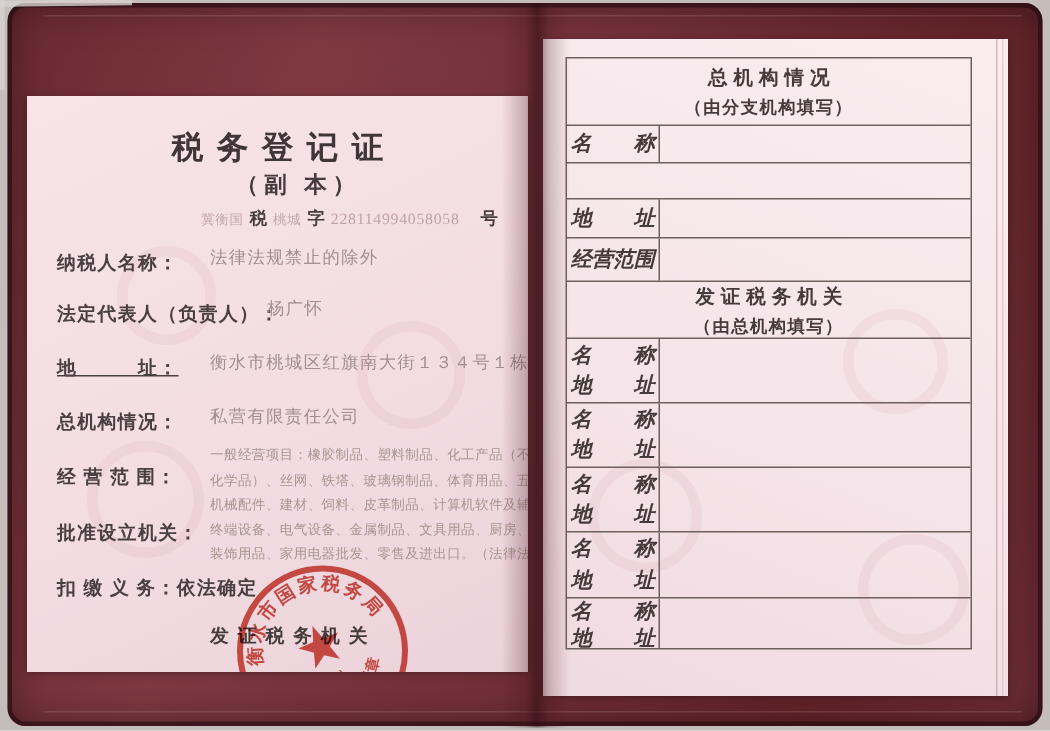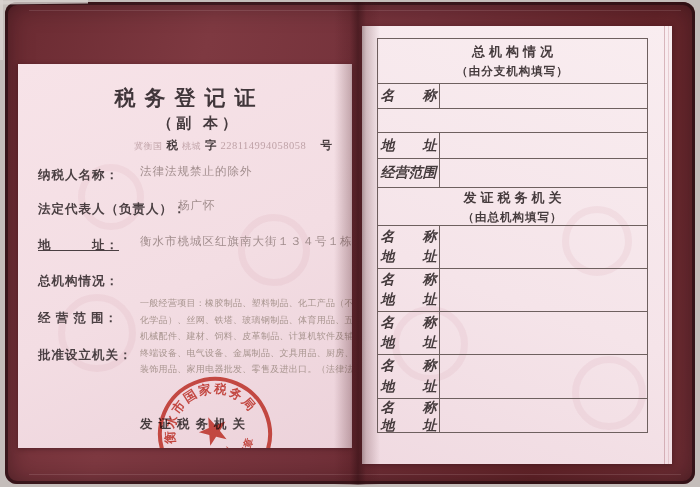--- a/index.html
+++ b/index.html
@@ -106,32 +106,34 @@
     <div class="lp flabel" style="top:103px;">纳税人名称：</div>
     <div class="lp typed" style="top:100px;left:122px;">法律法规禁止的除外</div>
 
     <div class="lp flabel" style="top:137px;">法定代表人（负责人）：</div>
     <div class="lp typed" style="top:134px;left:160px;">杨广怀</div>
 
     <div class="lp flabel" style="top:173px;text-decoration:underline;">地　　　址：</div>
     <div class="lp typed" style="top:170px;left:122px;">衡水市桃城区红旗南大街１３４号１栋１层</div>
 
     <div class="lp flabel" style="top:209px;">总机构情况：</div>
+    <div class="lp typed" style="top:206px;left:122px;">私营有限责任公司</div>
 
     <div class="lp flabel" style="top:246px;">经 营 范 围：</div>
     <div class="scope-lines">
       <div>一般经营项目：橡胶制品、塑料制品、化工产品（不含危险</div>
       <div>化学品）、丝网、铁塔、玻璃钢制品、体育用品、五金产品、</div>
       <div>机械配件、建材、饲料、皮革制品、计算机软件及辅助设备、</div>
       <div>终端设备、电气设备、金属制品、文具用品、厨房、卫生间</div>
       <div>装饰用品、家用电器批发、零售及进出口。（法律法规禁止的除外）</div>
     </div>
 
     <div class="lp flabel" style="top:283px;">批准设立机关：</div>
 
+    <div class="lp flabel" style="top:320px;"><span>扣 缴 义 务：</span><span>依法确定</span></div>
 
     <div class="lp issuer">发证税务机关</div>
 
     <div class="lp dateline">
       <span class="d-year">年</span>
       <span class="d-month">月</span>
       <span class="d-day">日</span>
     </div>
 
     <div class="lp footer-line">国家税务总局监制</div>

